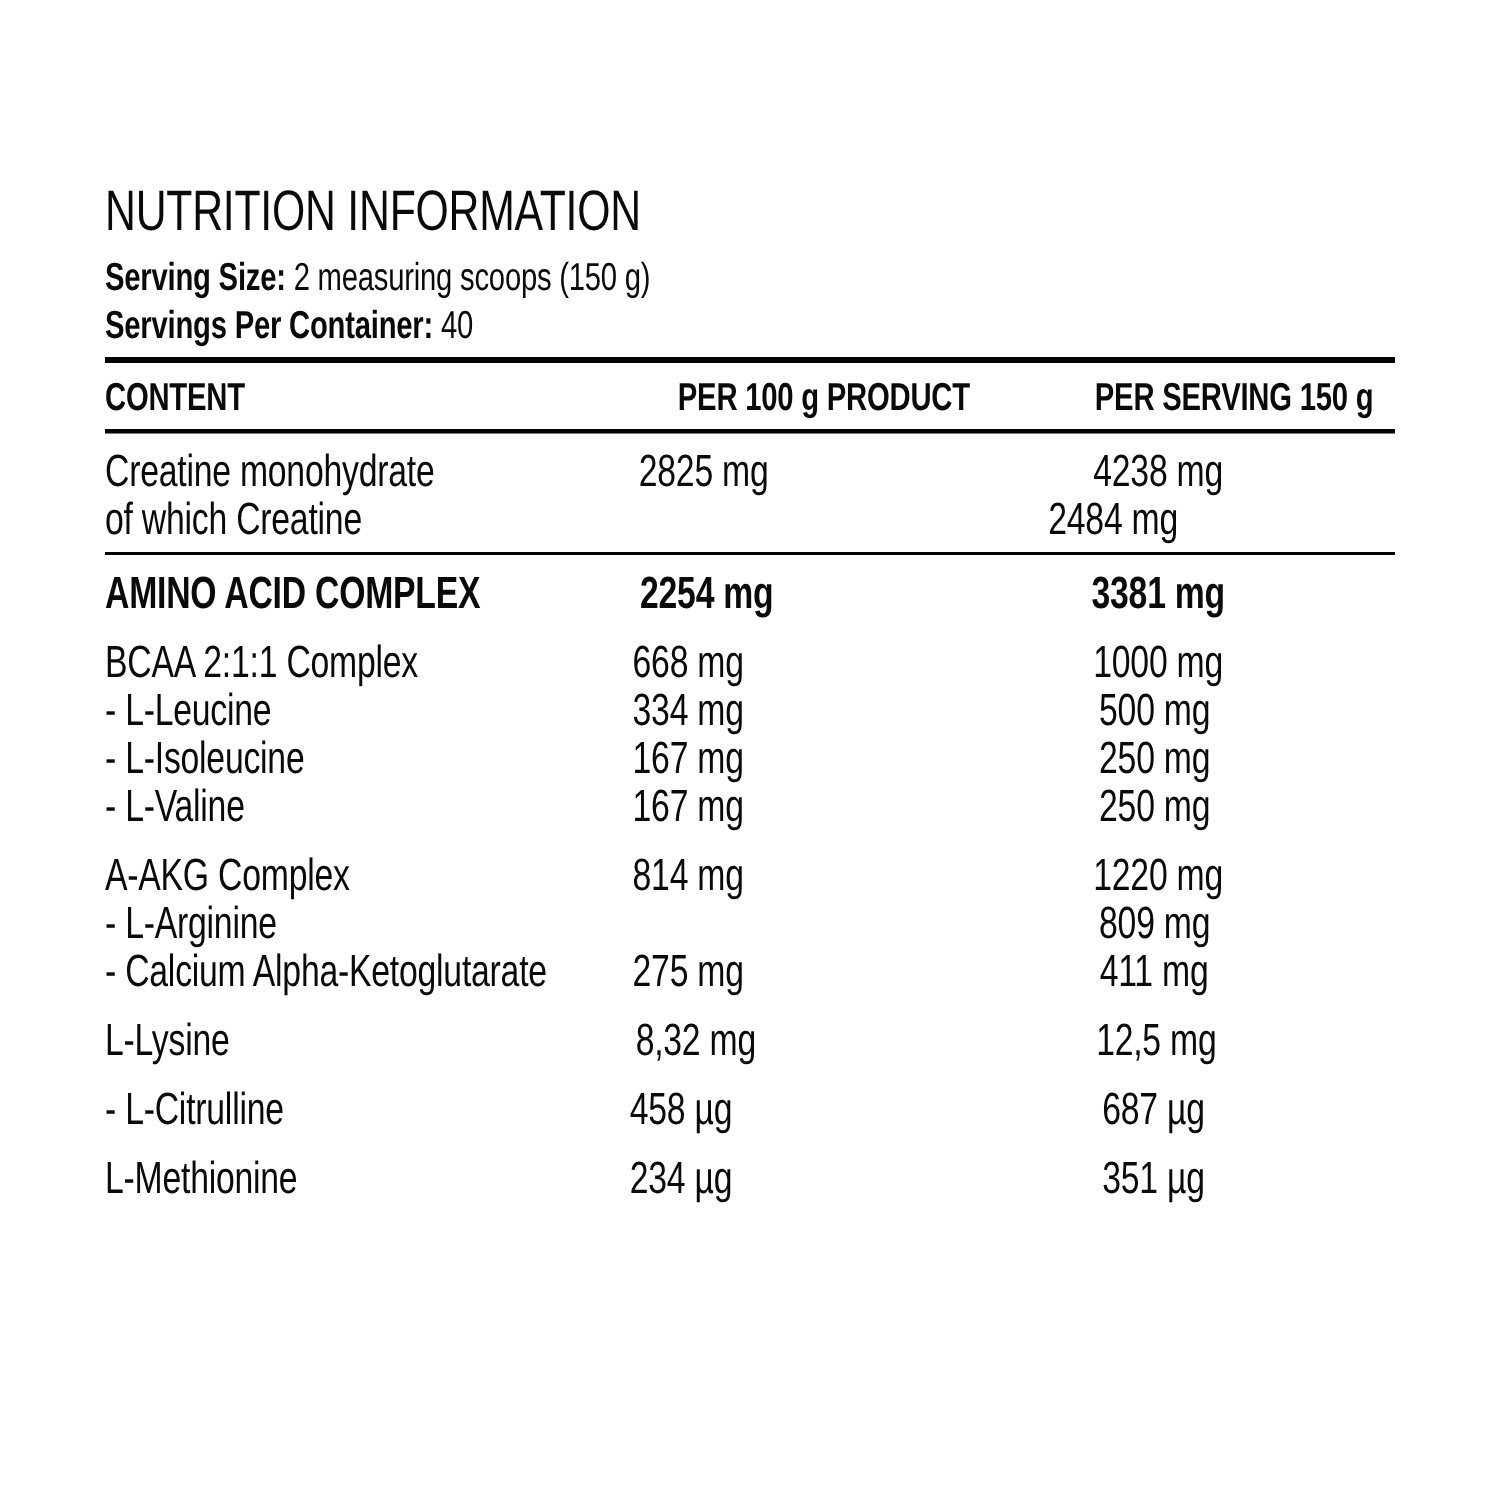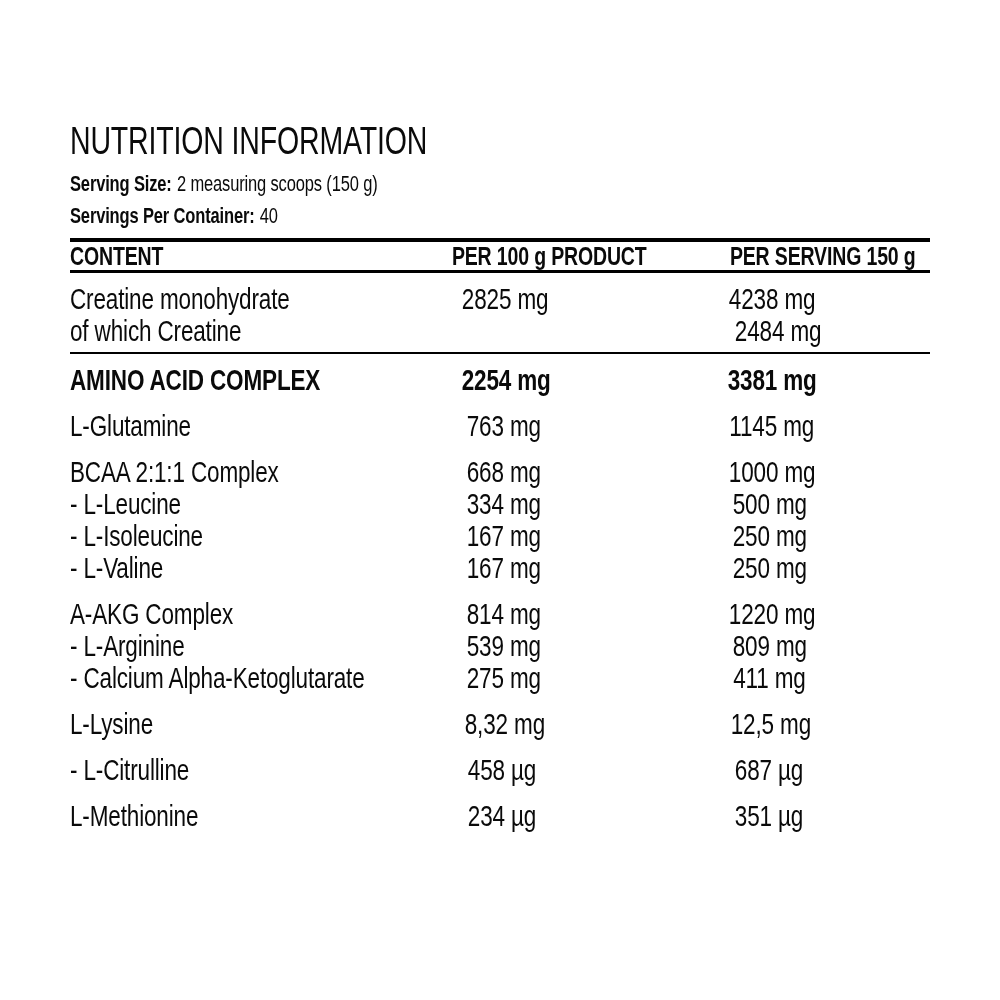--- a/index.html
+++ b/index.html
@@ -28,43 +28,43 @@
   .cnd.r { transform-origin: 100% 50%; }
 
   .title {
     margin-top: 122px;
     font-size: 38px;
     line-height: 38px;
     font-weight: 400;
   }
   .subs { margin-top: 8px; }
   .sub {
-    font-size: 22px;
+    font-size: 26px;
     line-height: 32px;
   }
   .sub .lbl { font-weight: 700; margin-right: 7px; }
 
   .rule-top    { border: 0; border-top: 4px solid #000; margin: 6px 0 0 0; }
   .rule-header { border: 0; border-top: 3px solid #000; margin: 0; }
   .rule-thin   { border: 0; border-top: 2px solid #000; margin: 5px 0 0 0; }
 
   .hrow {
     display: flex;
     align-items: center;
-    height: 28px;
+    height: 44px;
     font-size: 26px;
     font-weight: 700;
   }
   .row {
     display: flex;
     font-size: 30px;
     line-height: 32px;
   }
   .c1 { flex: 1 1 auto; min-width: 0; text-align: left; }
-  .c2 { flex: 0 0 260px; box-sizing: border-box; text-align: center; padding-right: 72px; }
+  .c2 { flex: 0 0 260px; box-sizing: border-box; text-align: left; padding-right: 72px; }
   .c3 { flex: 0 0 273px; box-sizing: border-box; text-align: center; padding-right: 72px; }
   .hrow .c2 { padding-right: 10px; }
   .hrow .c3 { padding-right: 3px; }
 
   .grp { margin-top: 14px; }
   .grp-first { margin-top: 10px; }
   .amino-row { margin-top: 10px; font-weight: 700; }
 </style>
 </head>
 <body>
@@ -107,27 +107,20 @@
   </div>
 
   <div class="rule-thin"></div>
 
   <div class="row amino-row">
     <div class="c1"><span class="cnd">AMINO ACID COMPLEX</span></div>
     <div class="c2"><span class="cnd r">2254 mg</span></div>
     <div class="c3"><span class="cnd r">3381 mg</span></div>
   </div>
 
-  <div class="grp">
-    <div class="row">
-      <div class="c1"><span class="cnd">L-Glutamine</span></div>
-      <div class="c2"><span class="cnd r">763 mg</span></div>
-      <div class="c3"><span class="cnd r">1145 mg</span></div>
-    </div>
-  </div>
 
   <div class="grp">
     <div class="row">
       <div class="c1"><span class="cnd">BCAA 2:1:1 Complex</span></div>
       <div class="c2"><span class="cnd r">668 mg</span></div>
       <div class="c3"><span class="cnd r">1000 mg</span></div>
     </div>
     <div class="row">
       <div class="c1"><span class="cnd">- L-Leucine</span></div>
       <div class="c2"><span class="cnd r">334 mg</span></div>
@@ -146,21 +139,20 @@
   </div>
 
   <div class="grp">
     <div class="row">
       <div class="c1"><span class="cnd">A-AKG Complex</span></div>
       <div class="c2"><span class="cnd r">814 mg</span></div>
       <div class="c3"><span class="cnd r">1220 mg</span></div>
     </div>
     <div class="row">
       <div class="c1"><span class="cnd">- L-Arginine</span></div>
-      <div class="c2"><span class="cnd r">539 mg</span></div>
       <div class="c3"><span class="cnd r">809 mg</span></div>
     </div>
     <div class="row">
       <div class="c1"><span class="cnd">- Calcium Alpha-Ketoglutarate</span></div>
       <div class="c2"><span class="cnd r">275 mg</span></div>
       <div class="c3"><span class="cnd r">411 mg</span></div>
     </div>
   </div>
 
   <div class="grp">

